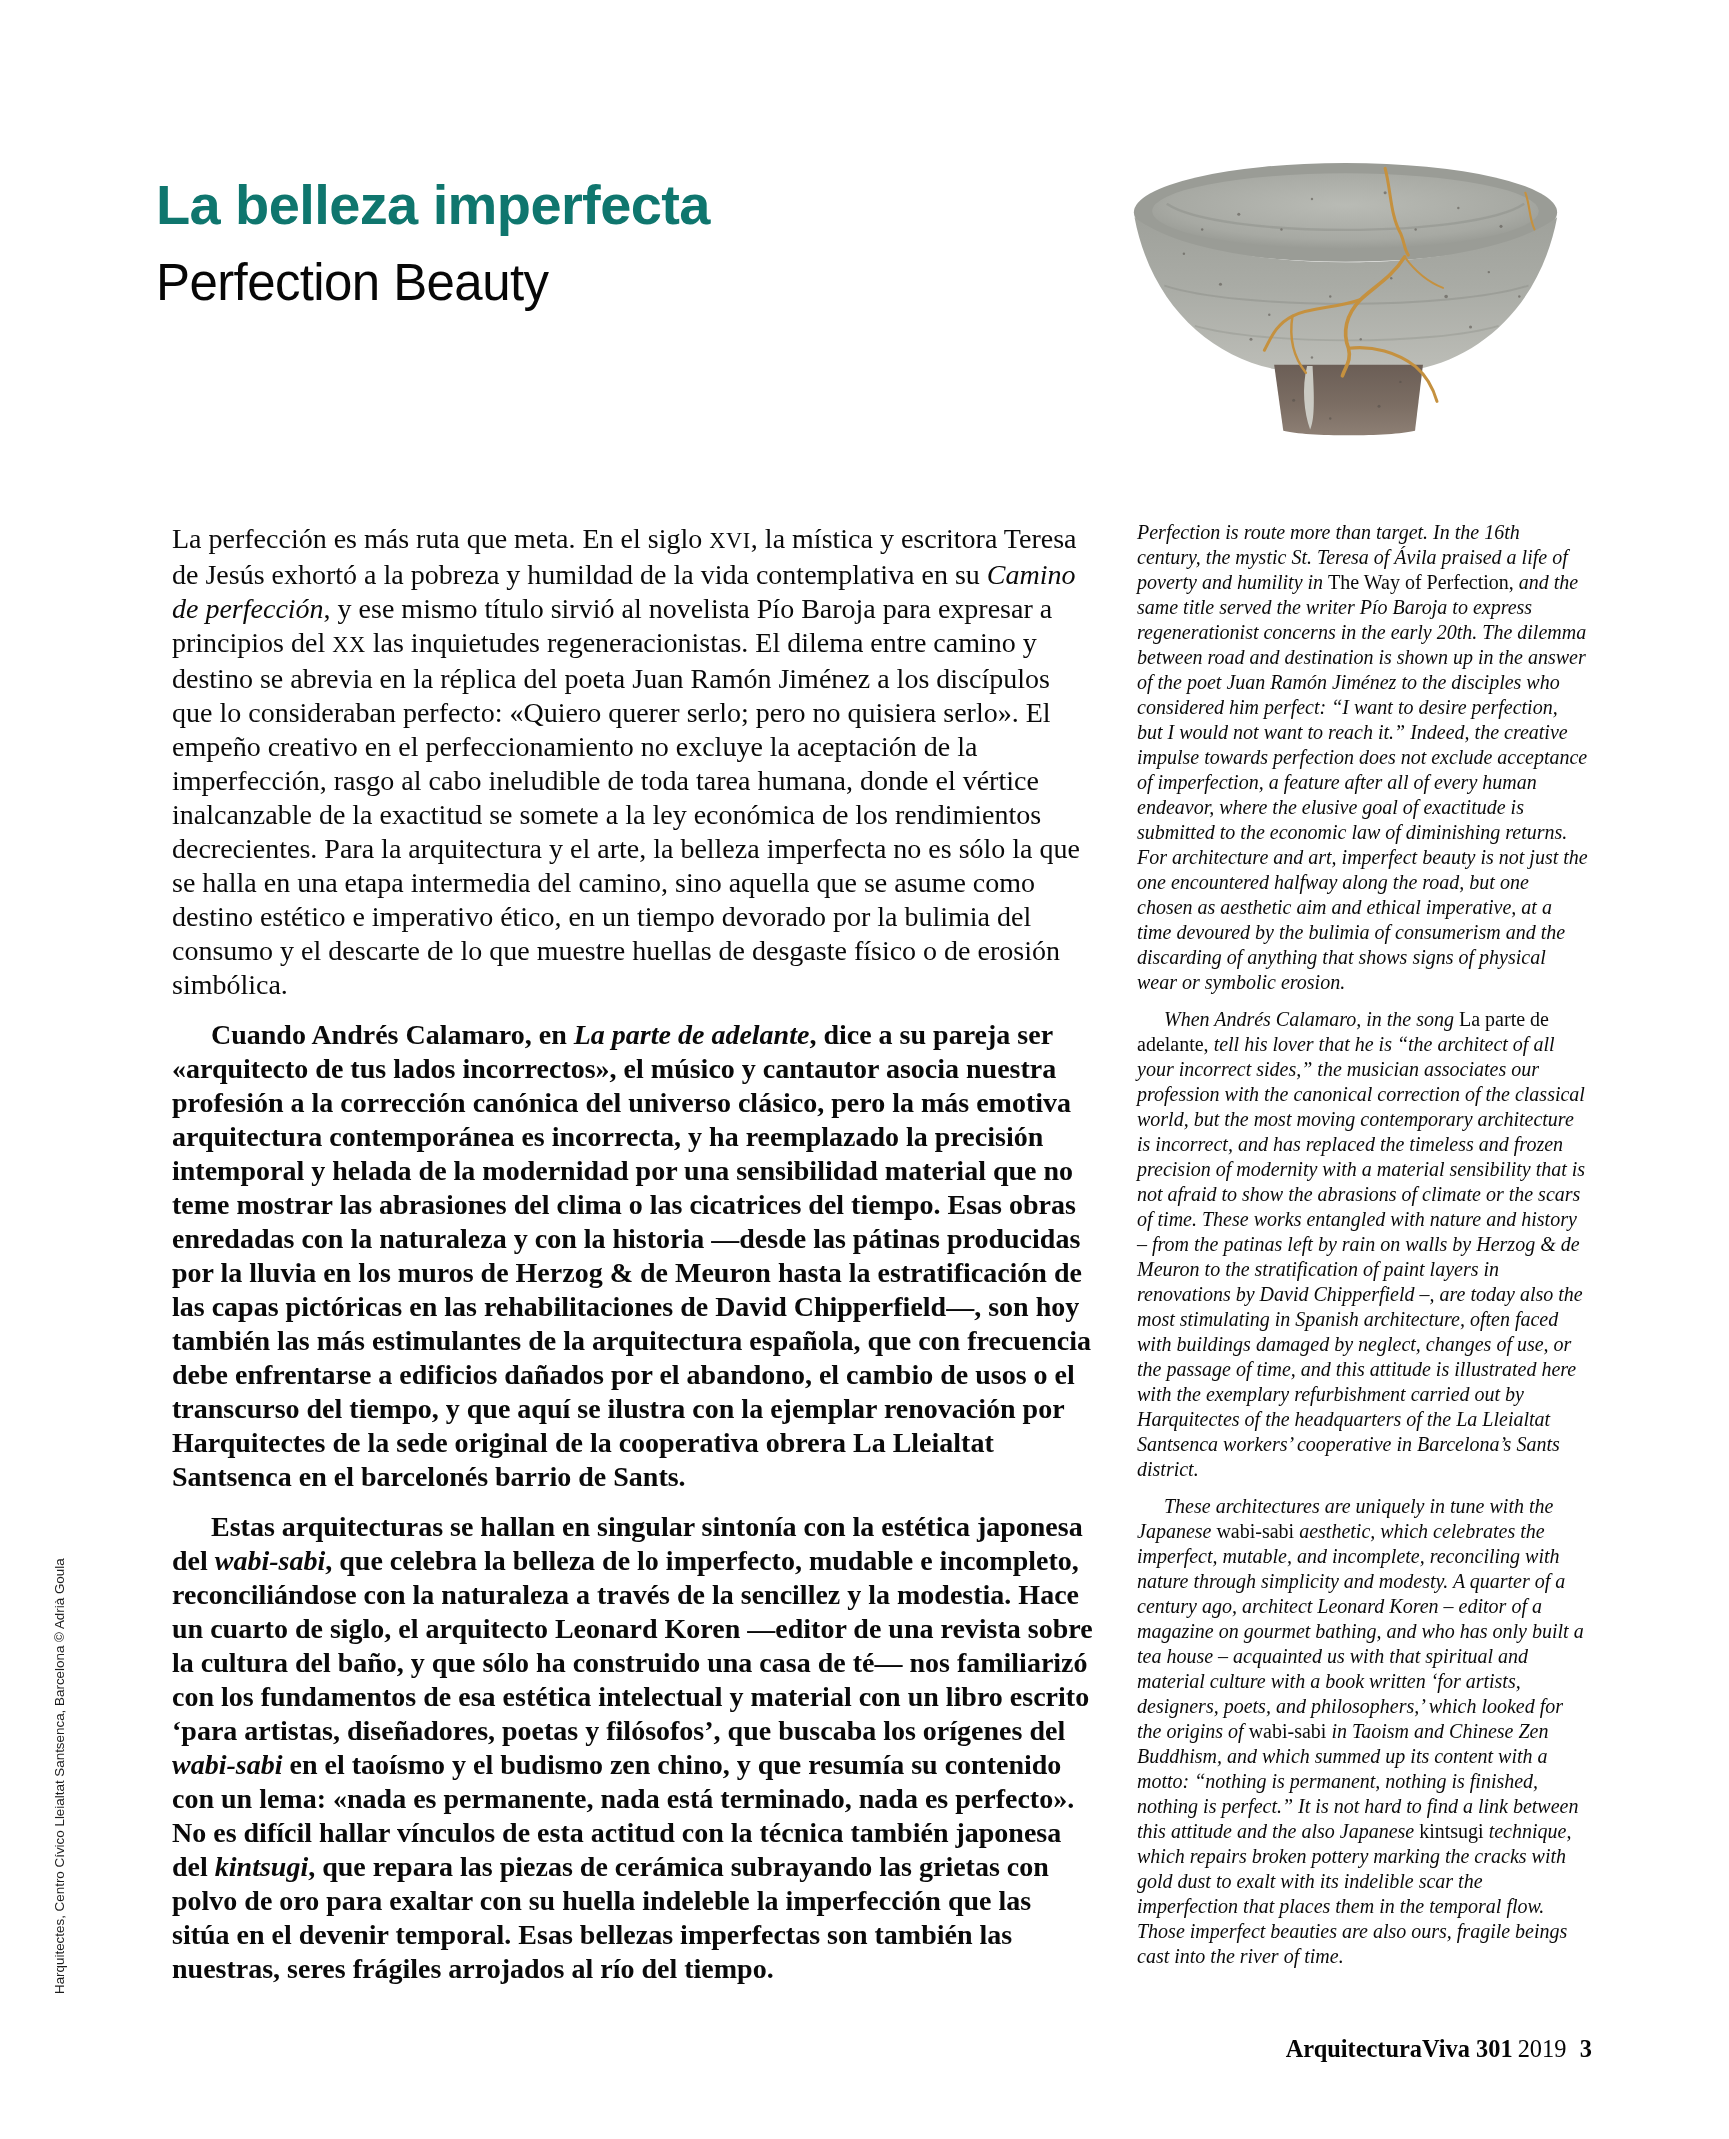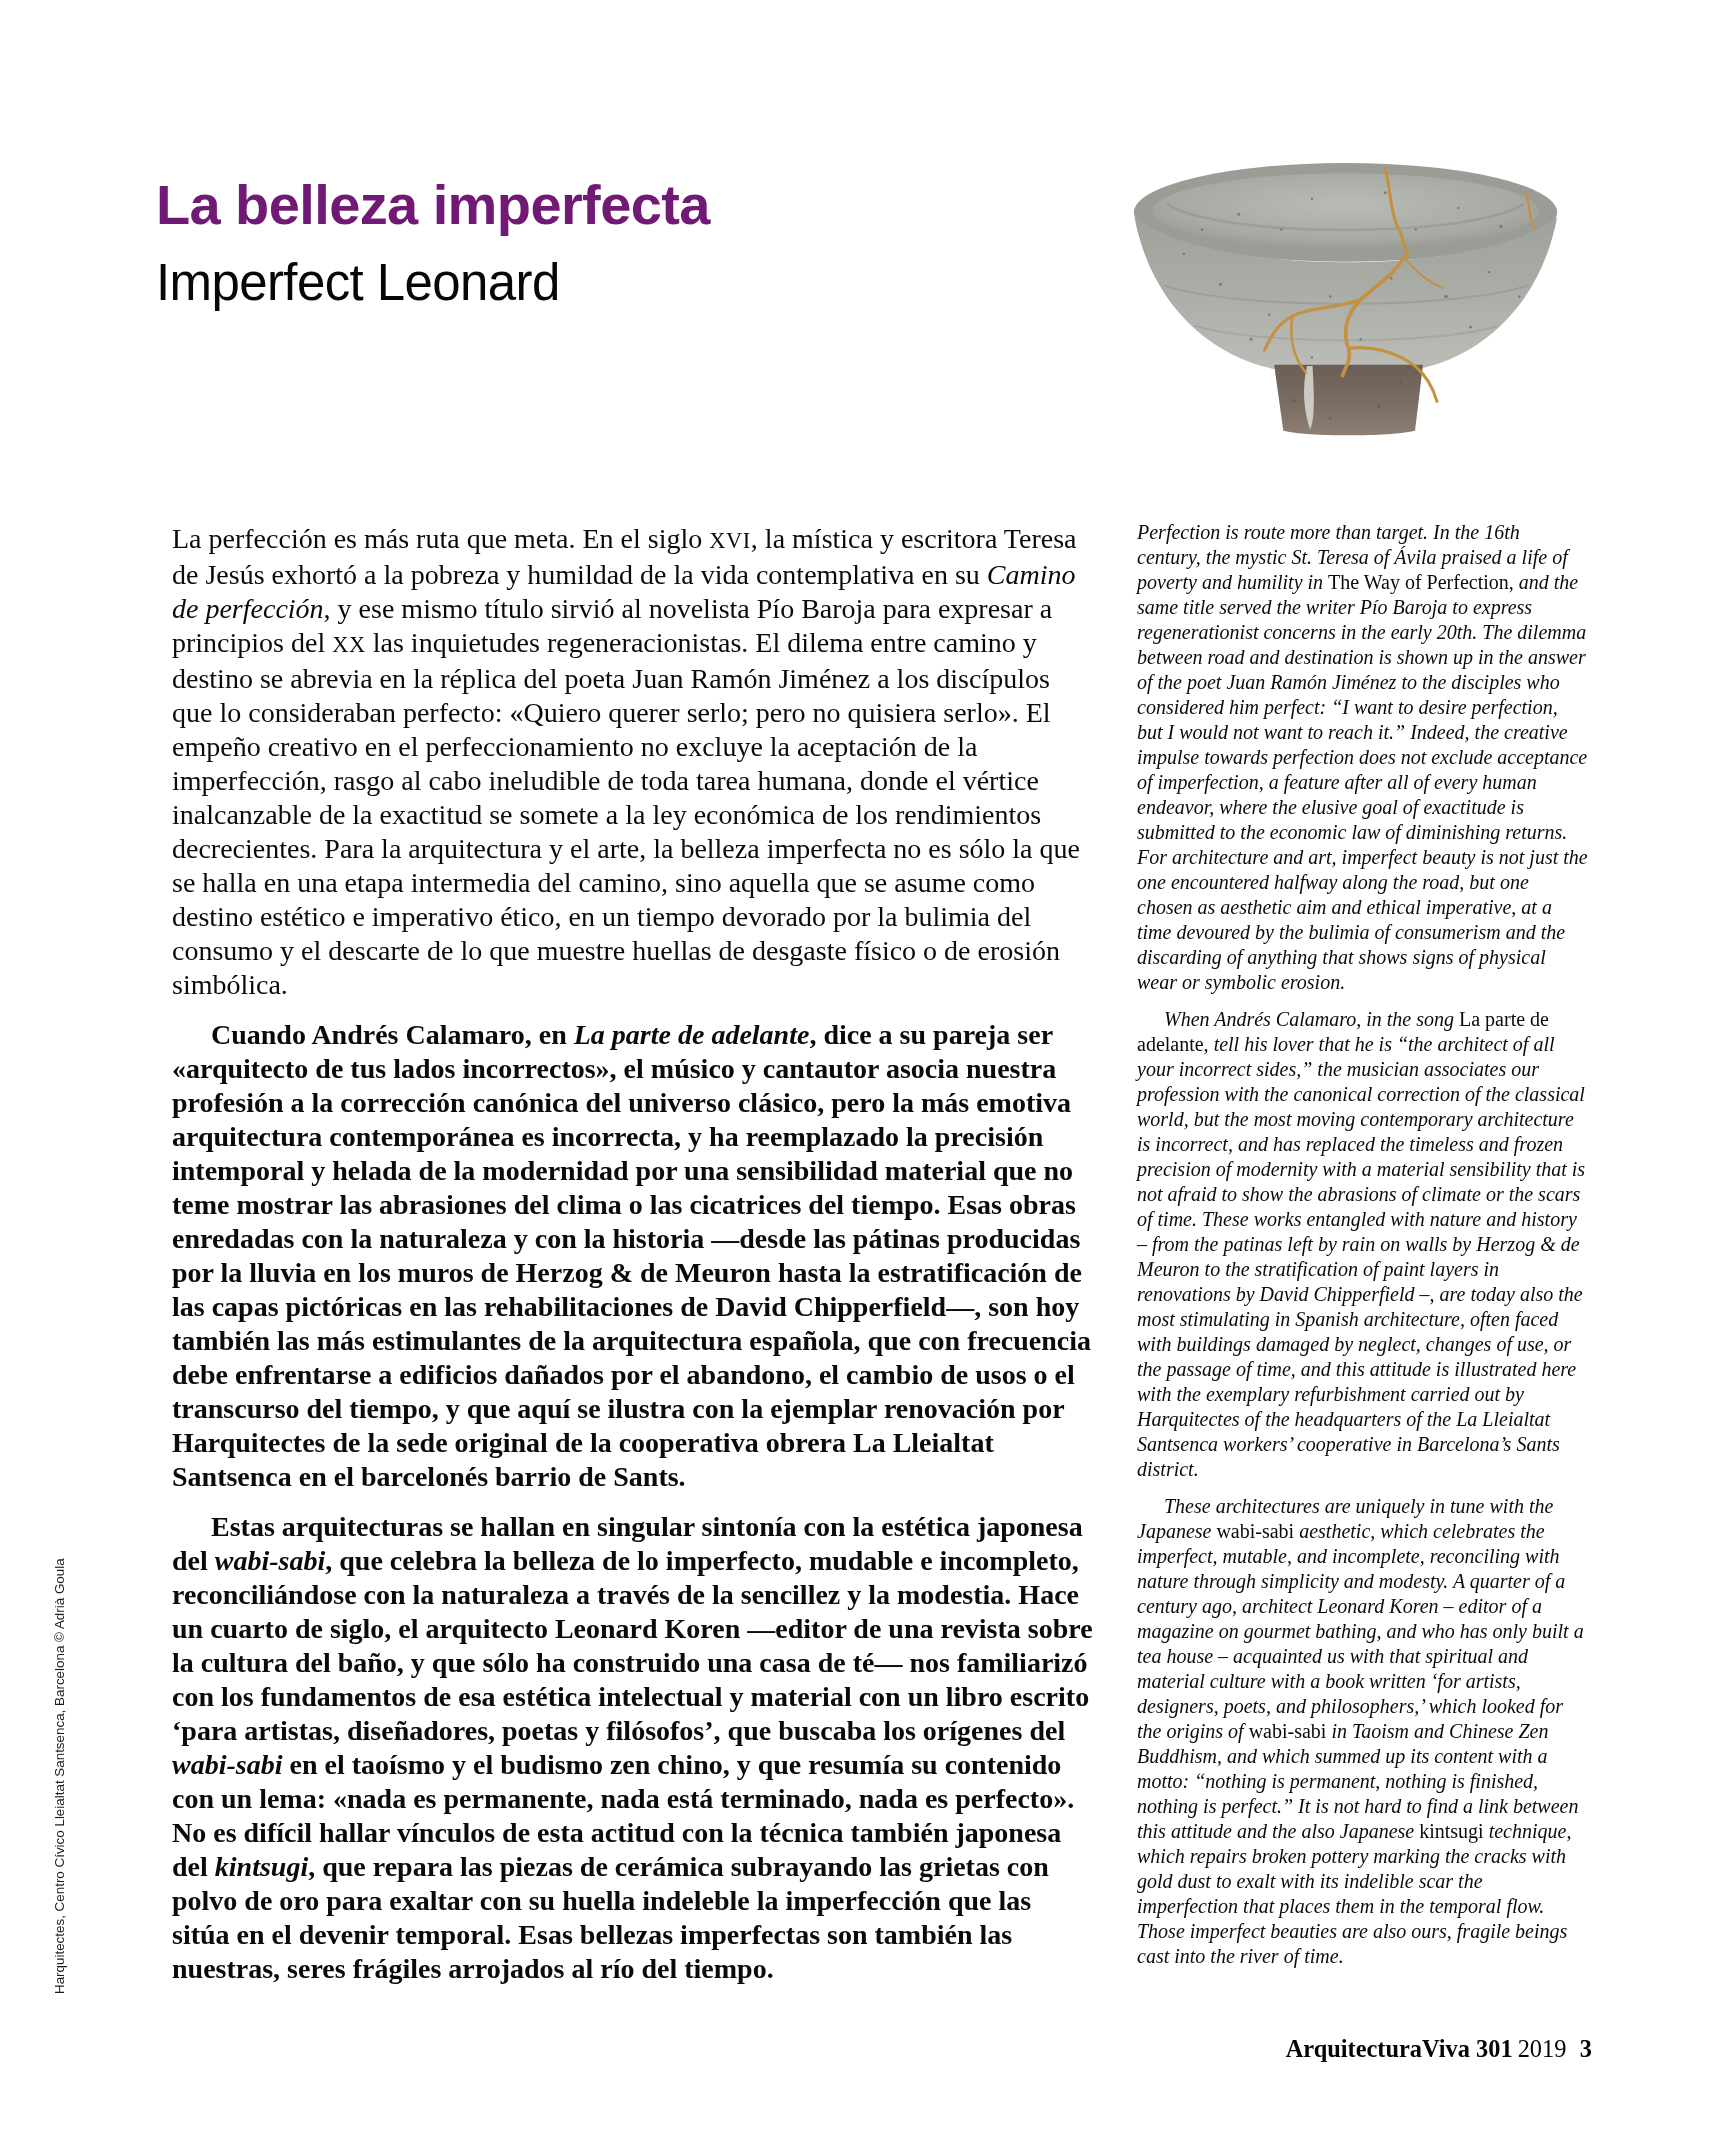--- a/index.html
+++ b/index.html
@@ -3,21 +3,21 @@
 <meta charset="utf-8">
 <style>
   html,body{margin:0;padding:0;}
   body{
     width:1729px;height:2140px;position:relative;background:#ffffff;
     font-family:"Liberation Serif", serif;color:#0a0a0a;overflow:hidden;
   }
   .page-title{
     position:absolute;left:156px;top:139px;
     font-family:"Liberation Sans", sans-serif;font-weight:bold;
-    font-size:56px;line-height:1;letter-spacing:-0.6px;color:#701a75;
+    font-size:56px;line-height:1;letter-spacing:-0.6px;color:#0f766e;
   }
   .page-subtitle{
     position:absolute;left:156px;top:215px;
     font-family:"Liberation Sans", sans-serif;font-weight:normal;
     font-size:51px;line-height:1;letter-spacing:-0.6px;color:#070707;
   }
   .photo{
     position:absolute;left:1129px;top:156px;width:433px;height:281px;
   }
   .col-es{
@@ -50,21 +50,21 @@
     font-size:24.4px;color:#050505;
   }
   .footer .mag{font-weight:bold;}
   .footer .year{margin-left:5px;font-weight:normal;}
   .footer .pnum{margin-left:13.4px;font-weight:bold;}
 </style>
 </head>
 <body>
 
 <h1 class="page-title">La belleza imperfecta</h1>
-<h2 class="page-subtitle">Imperfect Leonard</h2>
+<h2 class="page-subtitle">Perfection Beauty</h2>
 
 <div class="photo">
   <svg viewBox="0 0 710 460" width="433" height="281" xmlns="http://www.w3.org/2000/svg">
     <defs>
       <radialGradient id="gInt" cx="50%" cy="42%" r="70%">
         <stop offset="0%" stop-color="#b9bbb5"></stop>
         <stop offset="65%" stop-color="#a7a9a3"></stop>
         <stop offset="100%" stop-color="#8d8f89"></stop>
       </radialGradient>
       <linearGradient id="gBody" x1="0" y1="0" x2="0" y2="1">

